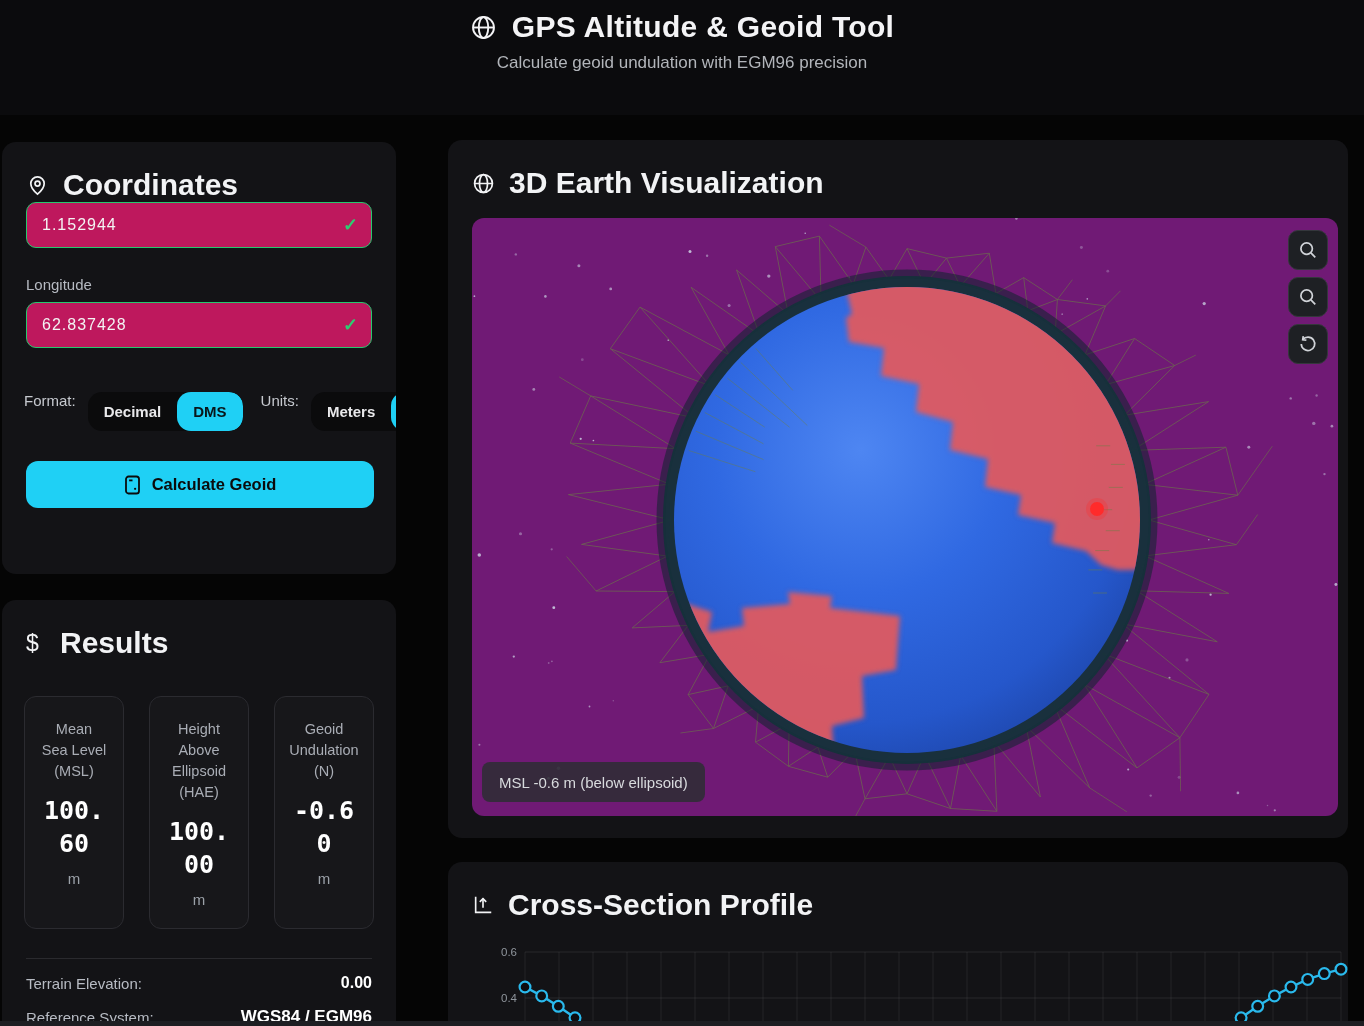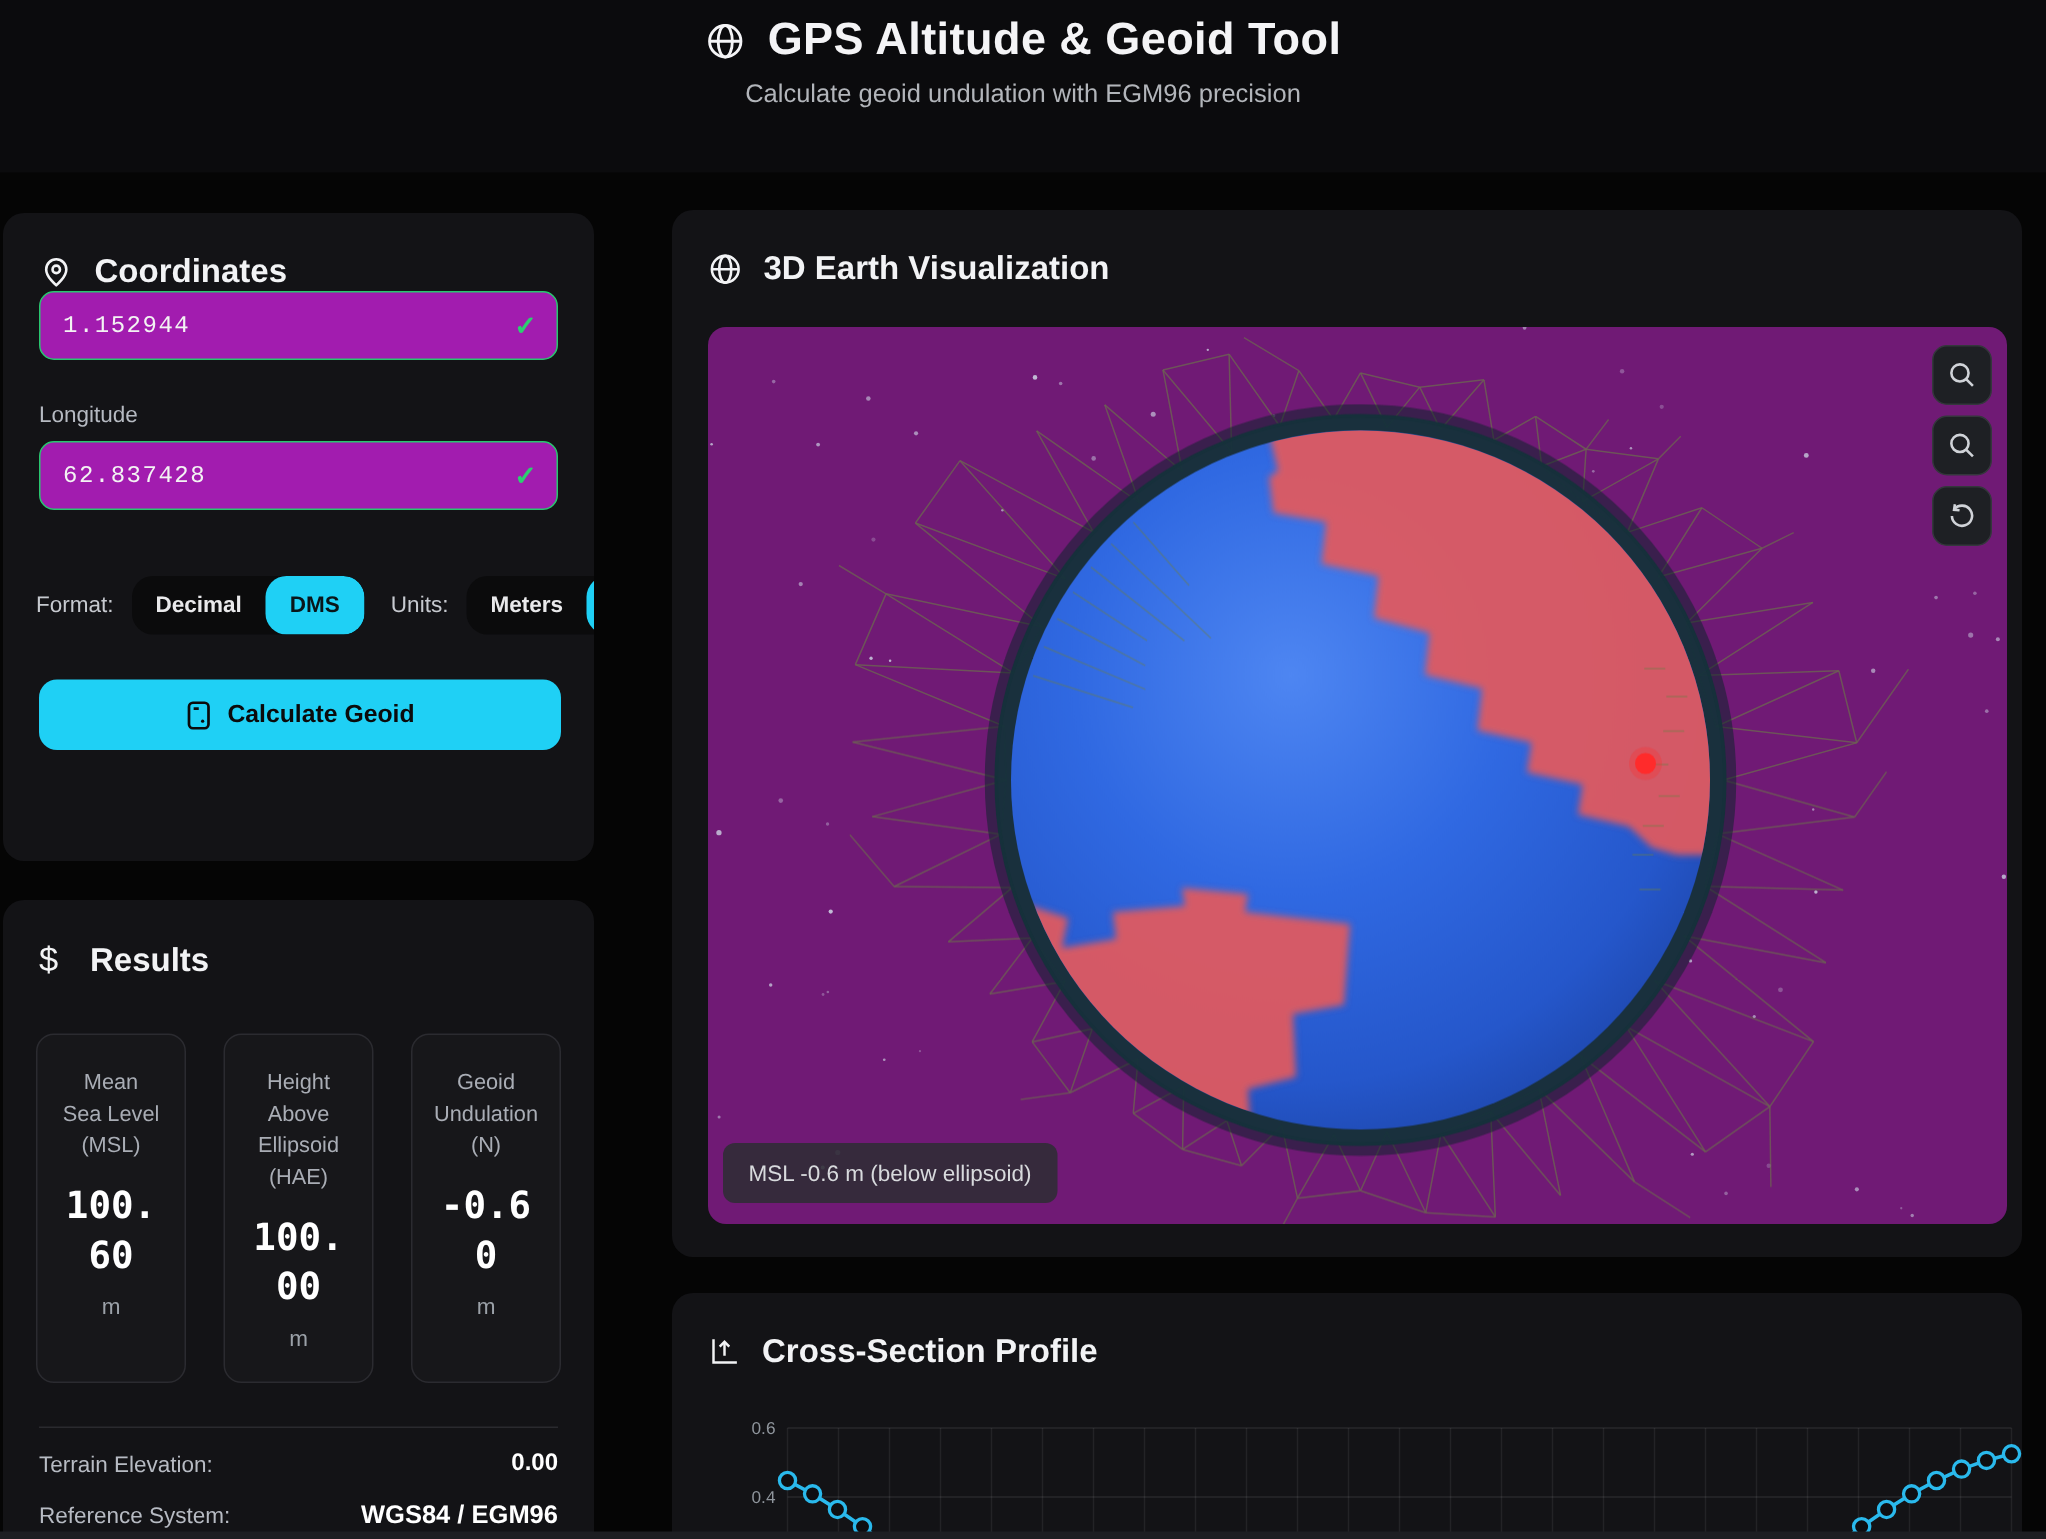--- a/index.html
+++ b/index.html
@@ -9,35 +9,35 @@
   
   .app-header { position:absolute; left:0; top:0; width:1364px; height:115px;
     background:#0b0b0d; text-align:center; }
   .app-title-row { display:flex; align-items:center; justify-content:center; gap:15px; padding-top:10px; }
   .app-title { font-size:30px; font-weight:700; color:#f4f4f6; letter-spacing:.3px; }
   .app-subtitle { margin-top:9px; font-size:17px; color:#b2b5ba; }
 
   
   .card { position:absolute; background:#131316; border-radius:14px; overflow:hidden; }
   .panel-head { display:flex; align-items:center; gap:14px; margin:26px 24px 0; }
-  .panel-title { font-size:22px; font-weight:700; color:#f2f3f5; }
+  .panel-title { font-size:30px; font-weight:700; color:#f2f3f5; }
   .icon { flex:0 0 auto; display:inline-flex; }
 
   
   #coords-panel { left:2px; top:142px; width:394px; height:432px; }
   .field-label { margin:28px 24px 9px; font-size:15px; color:#b6bac2; }
   .field-label.second { margin-top:28px; }
   .input-wrap { position:relative; margin:0 24px; }
-  .coord-input { width:100%; height:46px; background:#a21caf; border:1.5px solid #28c76f;
+  .coord-input { width:100%; height:46px; background:#be185d; border:1.5px solid #28c76f;
     border-radius:10px; color:#f3f3f3; font-size:16px; padding:0 20px 0 15px;
-    font-family:Liberation Mono, monospace; letter-spacing:1px; outline:none; }
+    font-family:Liberation Sans, sans-serif; letter-spacing:1px; outline:none; }
   .valid-check { position:absolute; right:14px; top:50%; transform:translateY(-50%);
     color:#2ecc71; font-size:18px; font-weight:700; }
 
-  .fmt-row { display:flex; align-items:center; margin:44px 0 0 22px; white-space:nowrap; }
+  .fmt-row { display:flex; margin:44px 0 0 22px; white-space:nowrap; }
   .fmt-label { font-size:15px; color:#c6c9cf; margin-right:12px; }
   .seg-group { display:flex; background:#0b0b0c; border-radius:14px; overflow:hidden; flex:0 0 auto; }
   .seg-btn { border:none; cursor:pointer; background:transparent; color:#e9e9eb;
     font-size:15px; font-weight:600; padding:11px 16px; font-family:inherit; }
   .seg-btn.active { background:#1fd0f5; color:#09161a; font-weight:700; border-radius:14px; }
   .units-label { margin:0 12px 0 18px; }
 
   .calc-btn { display:flex; align-items:center; justify-content:center; gap:11px;
     margin:30px 24px 0; width:348px; height:47px; background:#1fd0f5; border:none;
     border-radius:12px; font-size:16.5px; font-weight:700; color:#0b0b0c; cursor:pointer;

